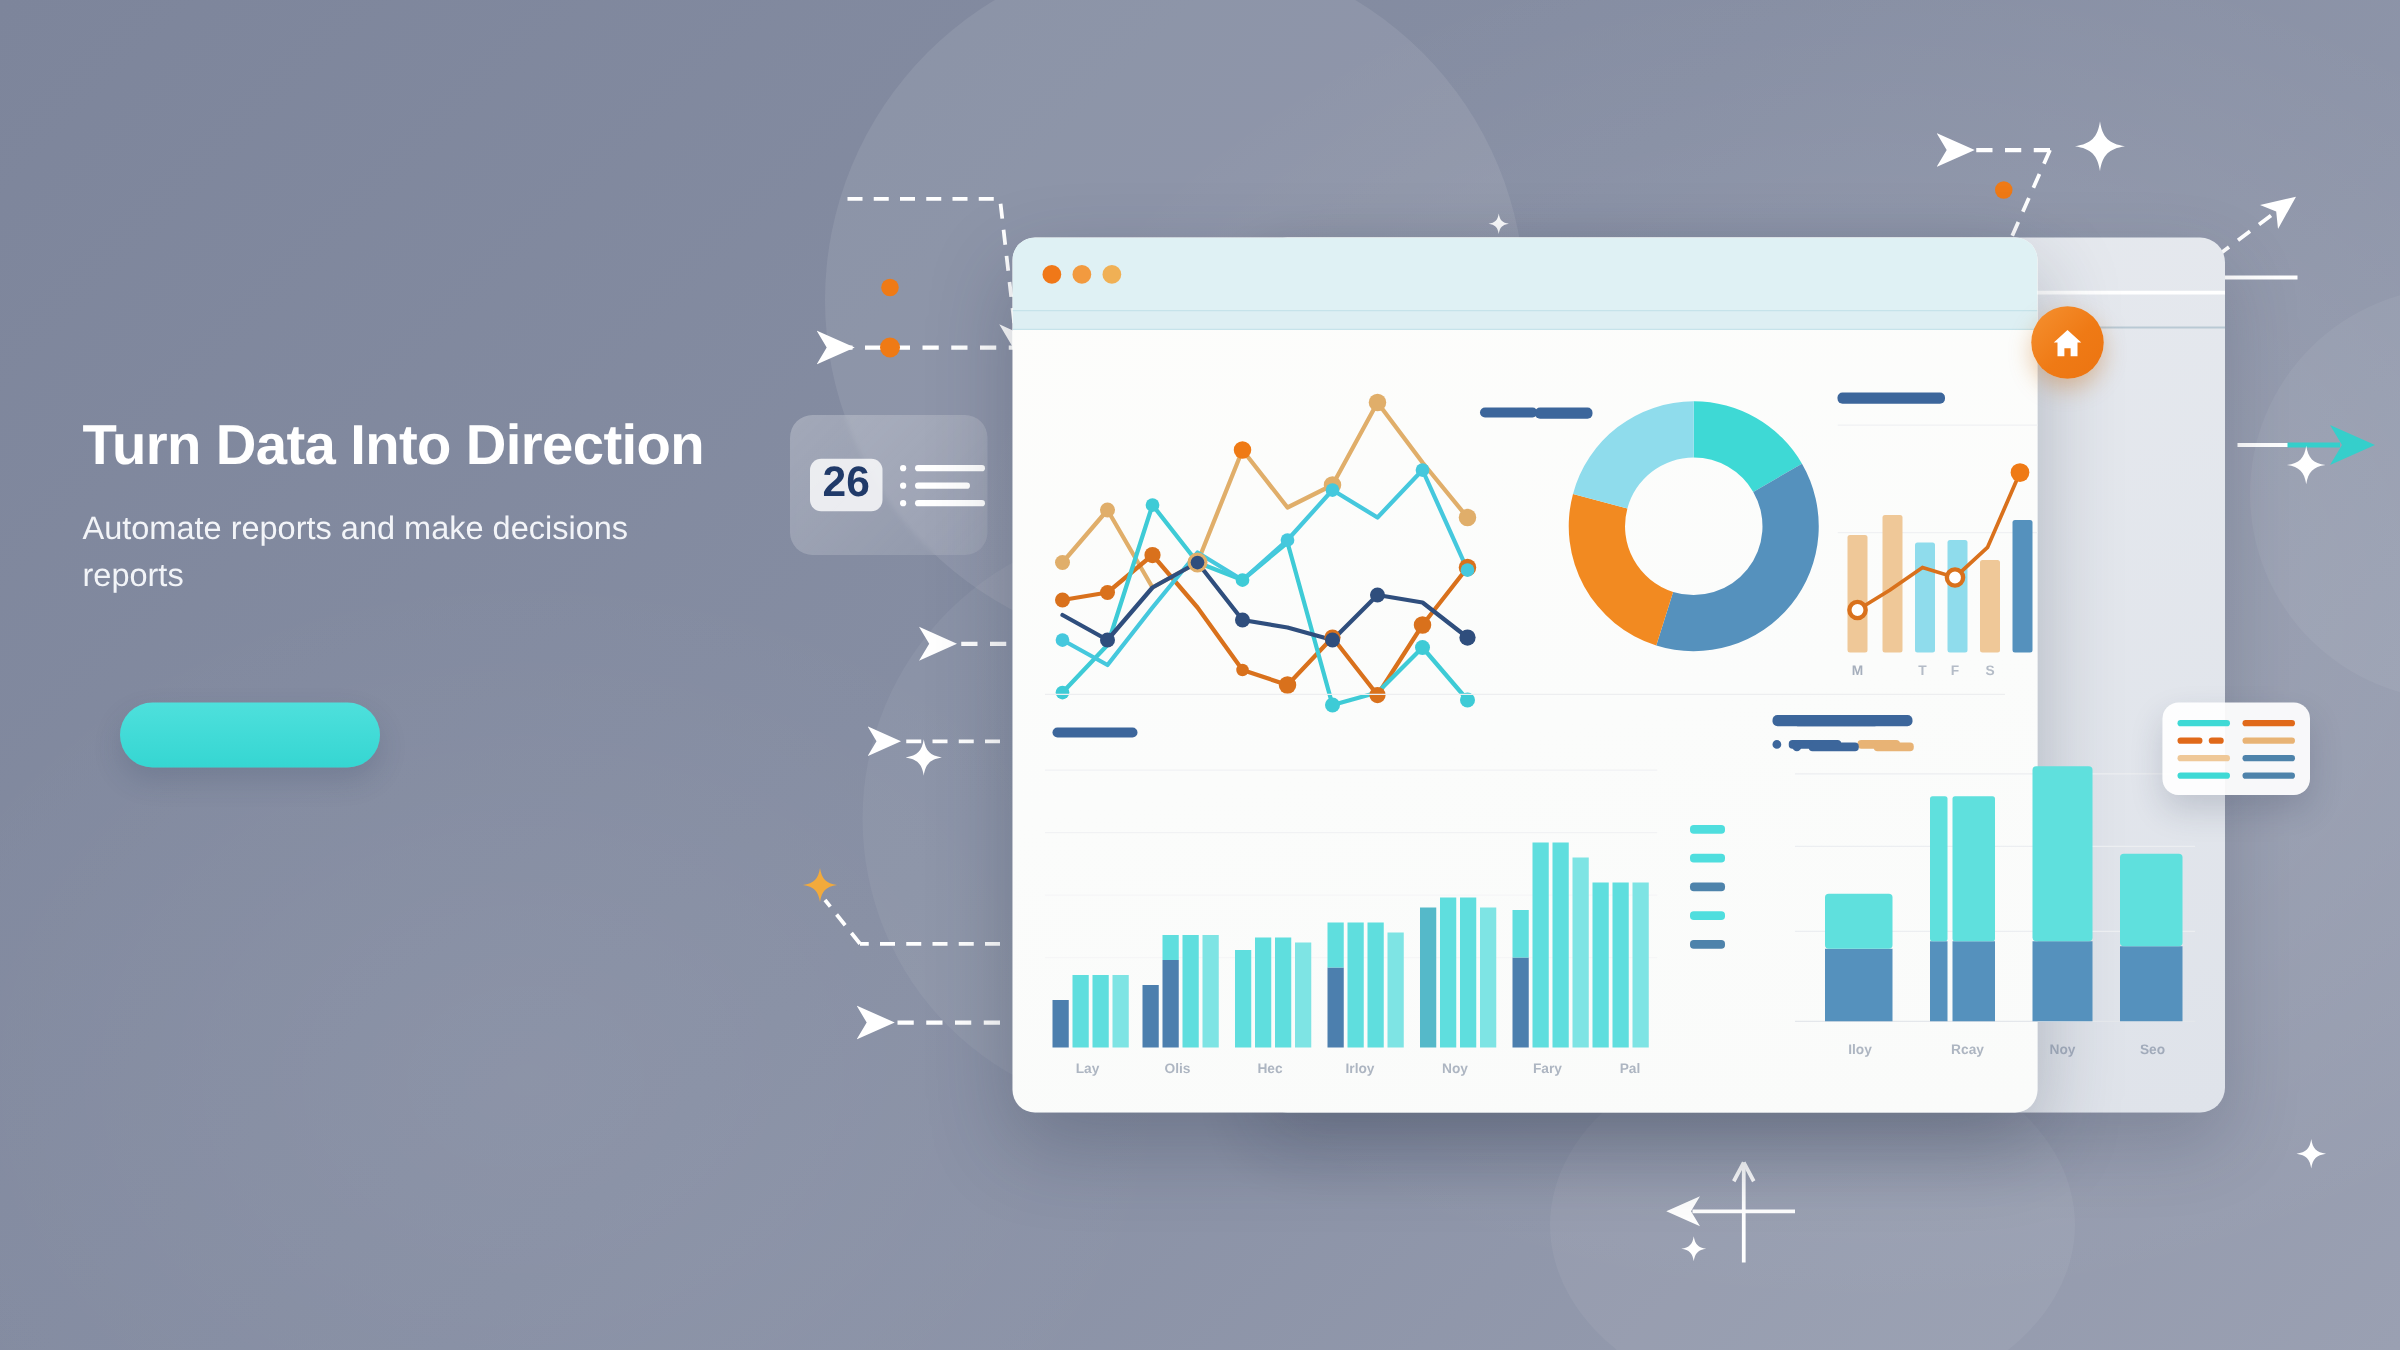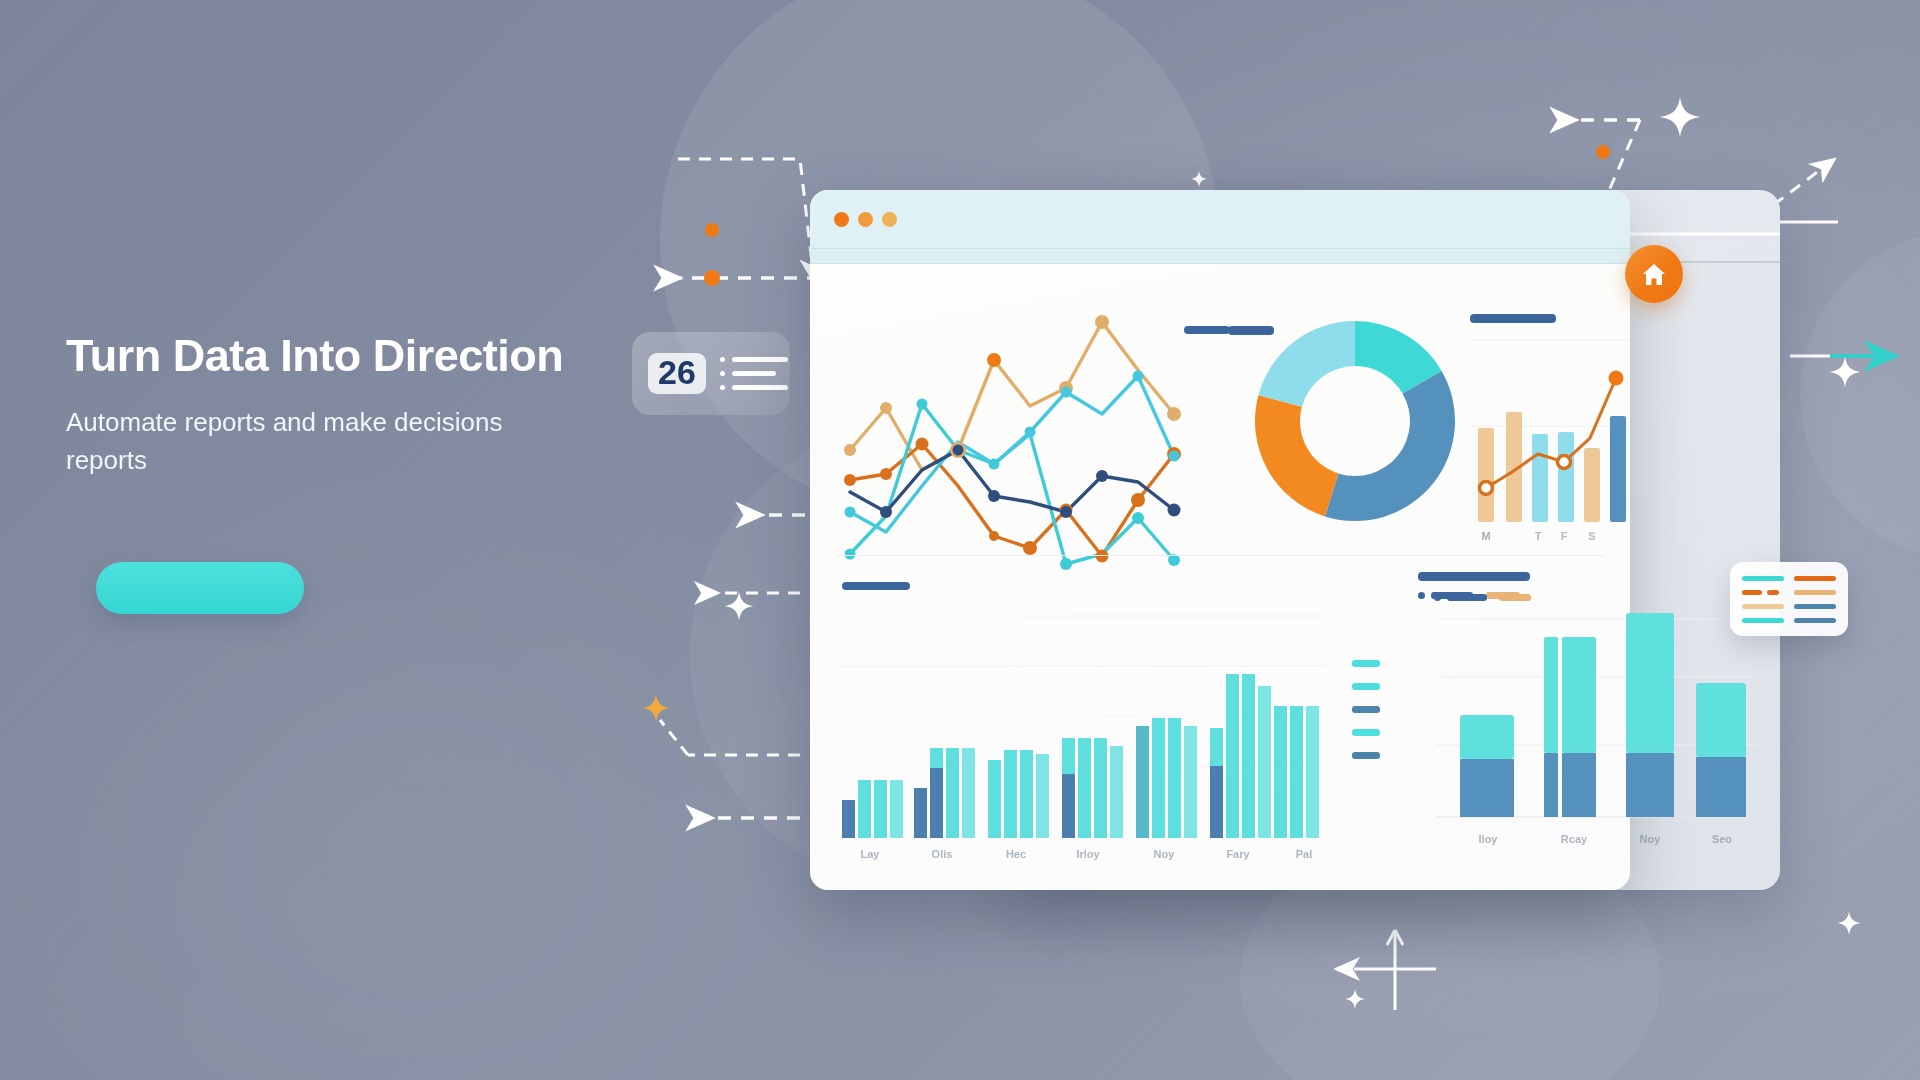--- a/index.html
+++ b/index.html
@@ -20,21 +20,21 @@
 
   
   .copy{position:absolute;left:66px;top:330px;width:560px;}
   .headline{font-size:45px;font-weight:bold;color:#ffffff;letter-spacing:-.5px;margin:0;white-space:nowrap;}
   .sub{margin:22px 0 0 0;font-size:26px;line-height:1.45;color:#f2f4f8;font-weight:400;max-width:455px;}
   .cta{position:absolute;left:96px;top:562px;width:208px;height:52px;border-radius:26px;
        background:linear-gradient(180deg,#4ee0dc 0%,#35d6d2 100%);
        box-shadow:0 10px 22px rgba(40,60,90,.18);border:none;cursor:pointer;}
 
   
-  .badge{position:absolute;left:632px;top:332px;width:158px;height:83px;border-radius:18px;
+  .badge{position:absolute;left:632px;top:332px;width:158px;height:112px;border-radius:18px;
     background:linear-gradient(135deg,rgba(255,255,255,.26),rgba(255,255,255,.10));
     backdrop-filter:blur(2px);display:flex;align-items:center;gap:14px;padding:4px 16px;box-sizing:border-box;}
   .badge-num{background:rgba(255,255,255,.80);color:#203a69;font-weight:bold;font-size:34px;
     border-radius:9px;padding:2px 10px 4px;line-height:1.05;}
   .badge-list{display:flex;flex-direction:column;gap:9px;}
   .badge-row{display:flex;align-items:center;gap:7px;}
   .badge-dot{width:5px;height:5px;border-radius:50%;background:#fff;}
   .badge-line{height:5px;border-radius:3px;background:#fff;}
 
   

